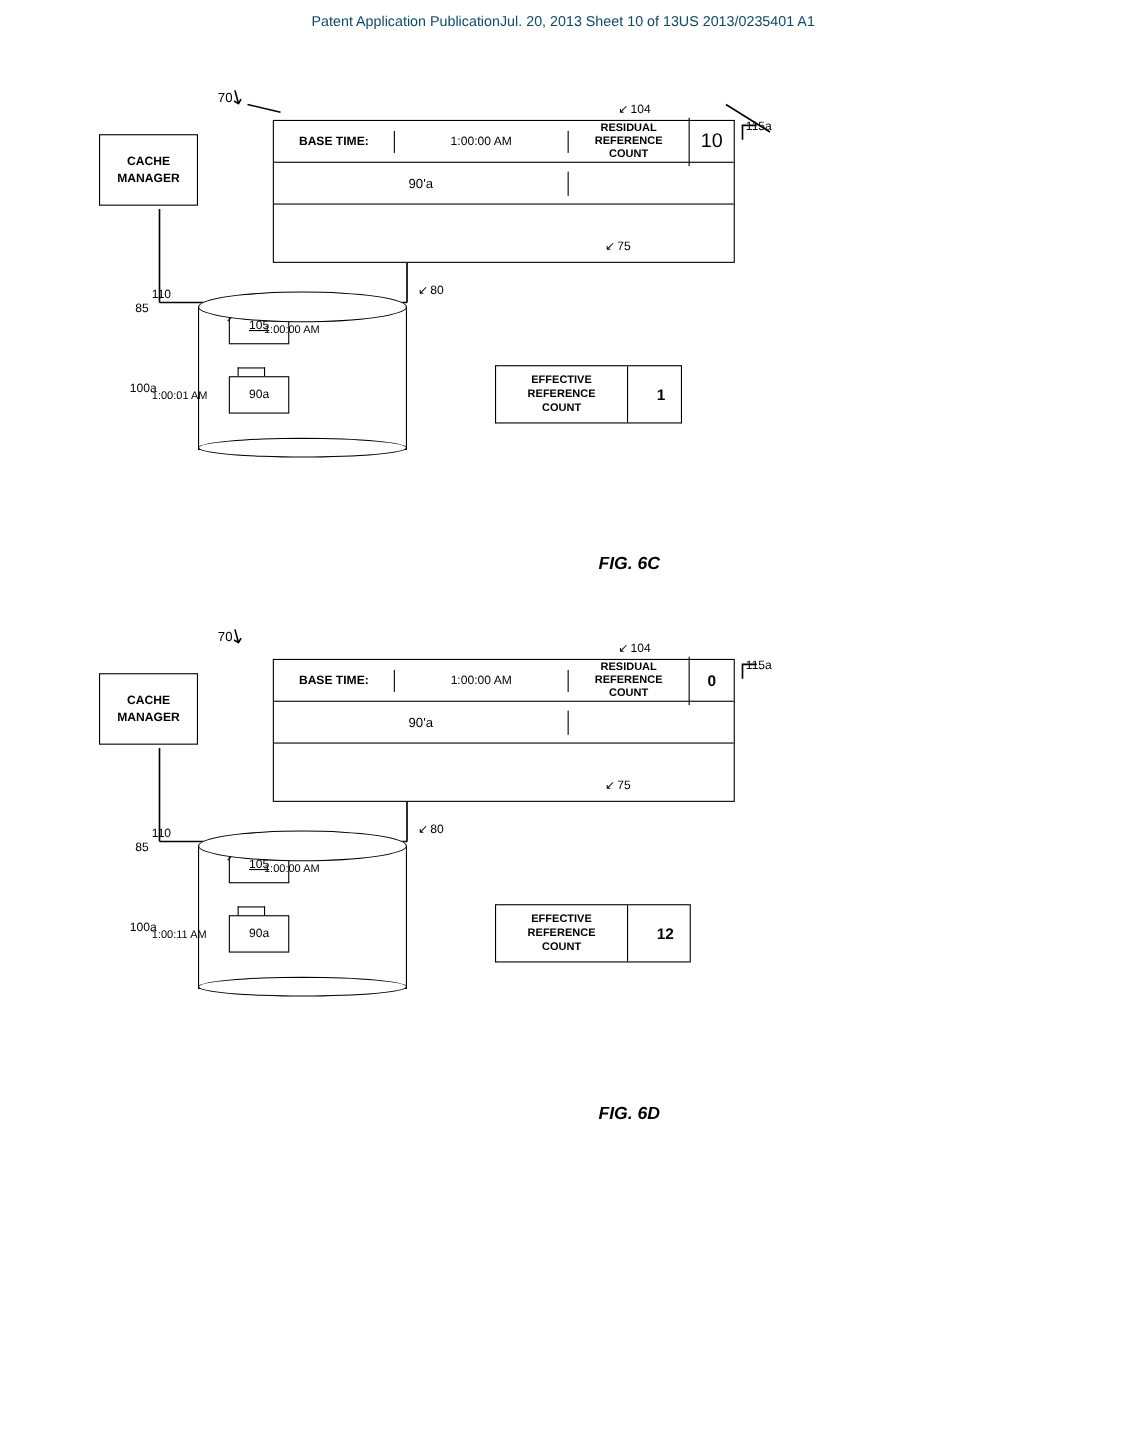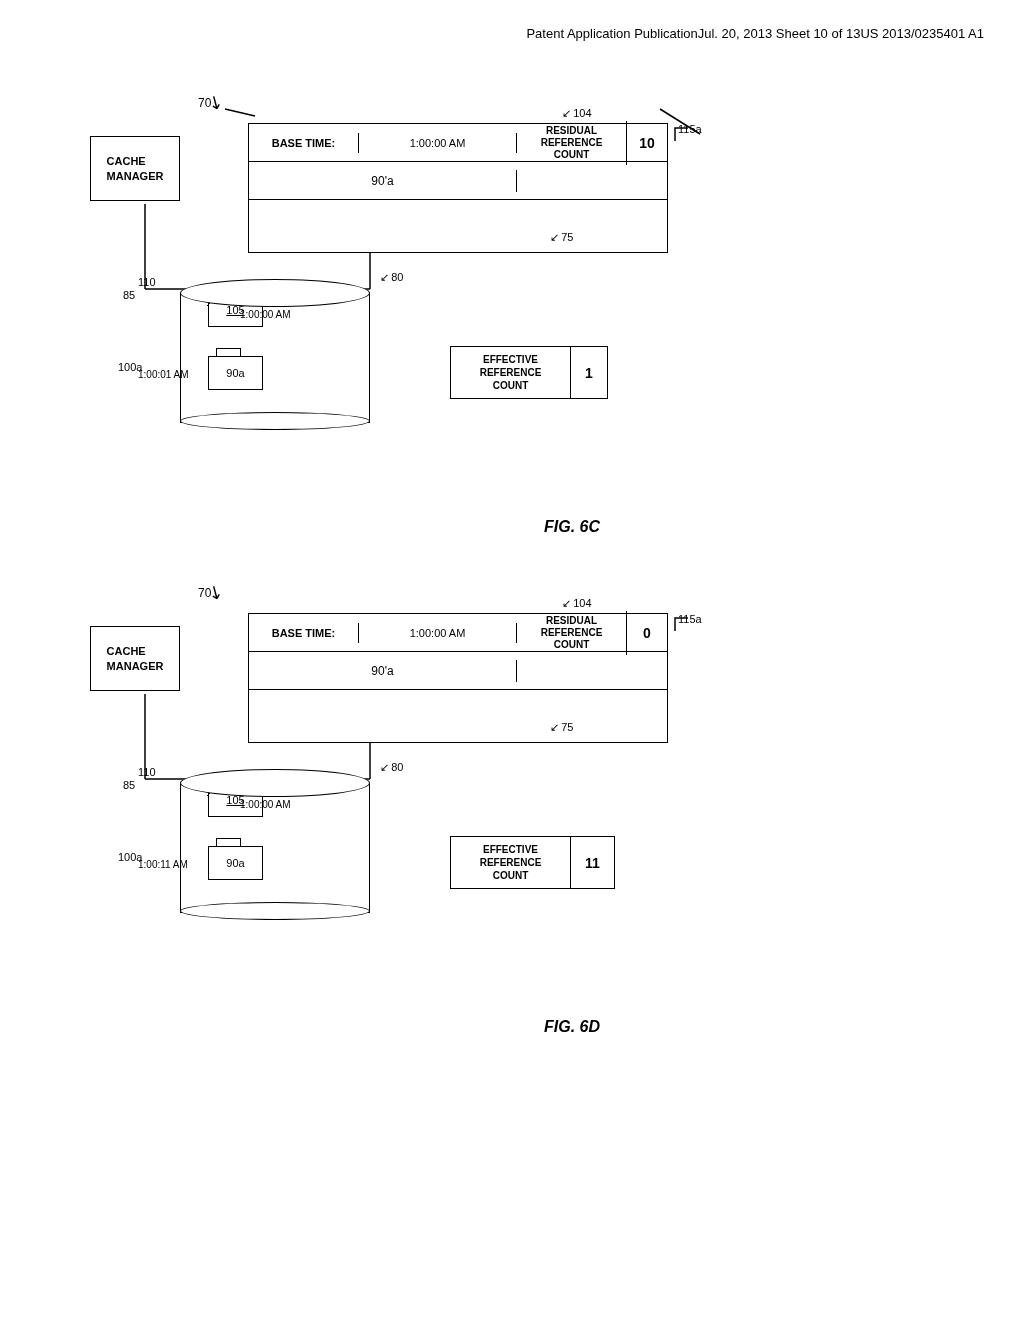--- a/index.html
+++ b/index.html
@@ -7,24 +7,24 @@
       background: #fff;
       font-family: Arial, Helvetica, sans-serif;
       width: 1024px;
       min-height: 1320px;
       position: relative;
       overflow-x: hidden;
     }
 
     .page-header {
       display: flex;
-      justify-content: flex-end;
-      padding: 26px 40px 10px 40px;
+      justify-content: center;
+      padding: 12px 40px 10px 40px;
       font-size: 13px;
-      color: #000000;
+      color: #0c4a6e;
     }
 
     .page-header span {
       font-size: 13px;
     }
 
     .diagram-section {
       position: relative;
       width: 100%;
     }
@@ -53,38 +53,40 @@
     
     .box {
       position: absolute;
       border: 1.5px solid #000;
       background: #fff;
     }
 
     .box-label {
       font-size: 11px;
       font-weight: bold;
+      text-align: center;
       line-height: 1.3;
     }
 
     
     .cache-manager-box {
       width: 90px;
       height: 65px;
       display: flex;
       align-items: center;
       justify-content: center;
     }
 
     
     .eff-ref-box {
       position: absolute;
       border: 1.5px solid #000;
       display: flex;
       align-items: stretch;
+      gap: 12px;
     }
 
     
     .connector-svg {
       position: absolute;
       top: 0;
       left: 0;
       width: 100%;
       height: 100%;
       pointer-events: none;
@@ -134,21 +136,21 @@
       <div style="padding:4px 10px; font-size:11px; font-weight:bold; border-right:1.5px solid #000; width:110px; text-align:center;">
         BASE TIME:
       </div>
       <div style="flex:1; padding:4px 10px; font-size:11px; text-align:center; border-right:1.5px solid #000;">
         1:00:00 AM
       </div>
 
       <div style="padding:4px 6px; font-size:10px; font-weight:bold; text-align:center; line-height:1.2; border-right:1.5px solid #000; width:110px; display:flex; align-items:center; justify-content:center;">
         RESIDUAL<br>REFERENCE COUNT
       </div>
-      <div style="padding:4px 10px; font-size:14px; font-weight:bold; text-align:center; display:flex; align-items:center; justify-content:center; min-width:40px;">
+      <div style="padding:4px 10px; font-size:18px; font-weight:normal; text-align:center; display:flex; align-items:center; justify-content:center; min-width:40px;">
         10
       </div>
     </div>
 
     <div style="display:flex; border-bottom:1.5px solid #000; height:38px; align-items:center;">
       <div style="flex:1; text-align:center; font-size:12px; border-right:1.5px solid #000; padding:4px;">
         90'a
       </div>
       <div style="width:150px;"></div>
     </div>
@@ -347,20 +349,20 @@
   </div>
   <div style="position:absolute; top:308px; left:78px; font-size:10px;">
     <span>1:00:11 AM</span>
   </div>
 
   <div class="eff-ref-box" style="top:285px; left:390px;">
     <div style="padding:6px 10px; font-size:10px; font-weight:bold; text-align:center; line-height:1.3; border-right:1.5px solid #000; display:flex; align-items:center; justify-content:center; width:120px;">
       EFFECTIVE<br>REFERENCE COUNT
     </div>
     <div style="padding:6px 14px; font-size:14px; font-weight:bold; display:flex; align-items:center; justify-content:center; min-width:36px;">
-      11
+      12
     </div>
   </div>
 
   <div class="fig-label" style="position:absolute; bottom:5px; left:0; right:0;">
     <span>FIG. 6D</span>
   </div>
 </div>
 
 </body></html>

